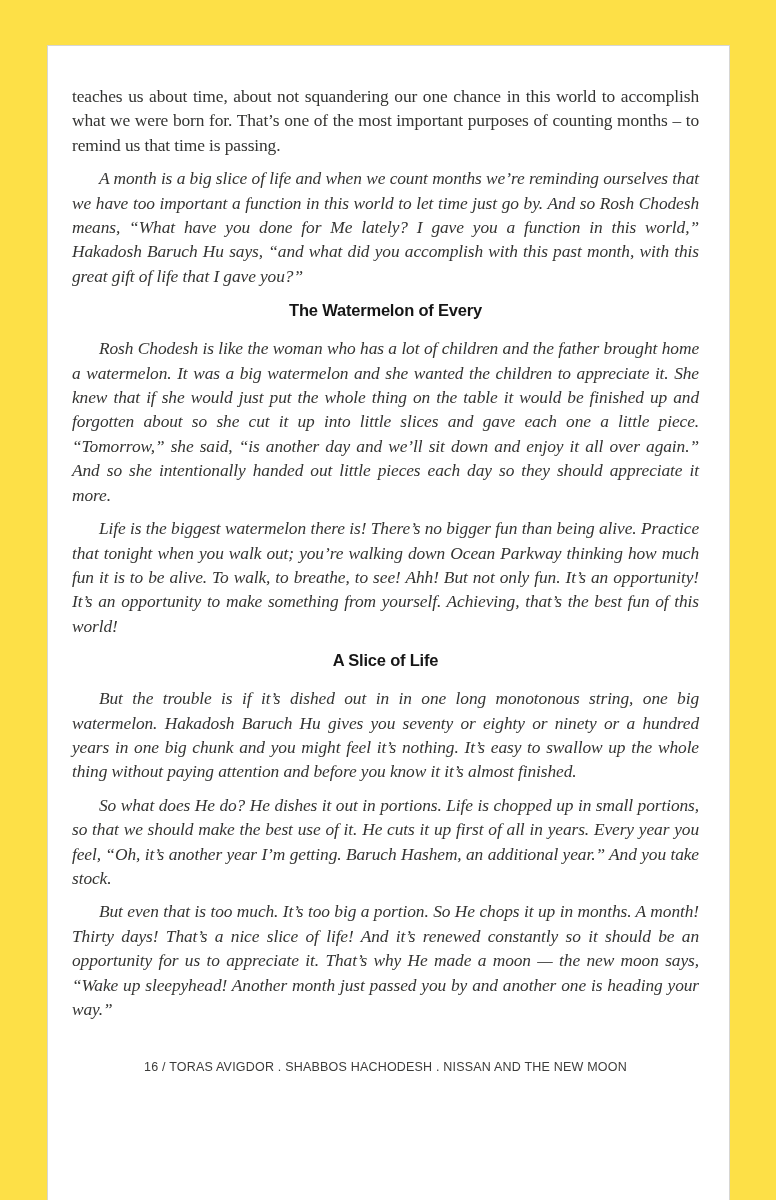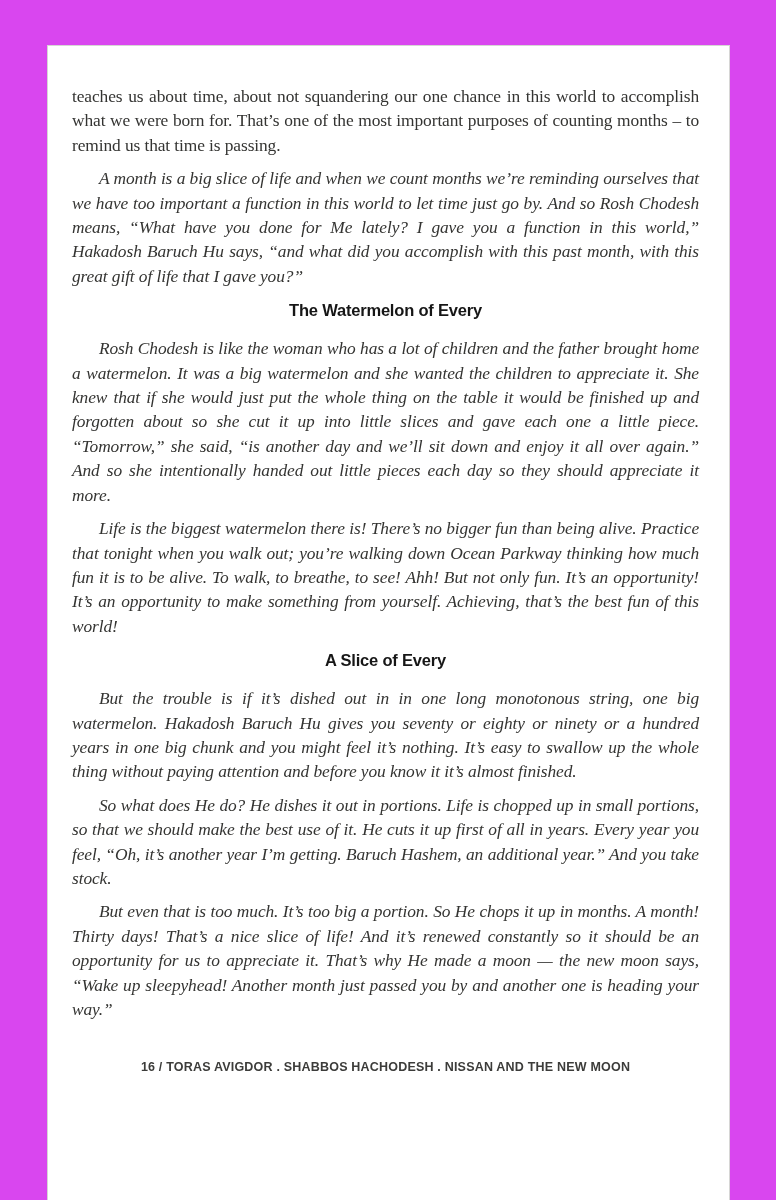--- a/index.html
+++ b/index.html
@@ -4,21 +4,21 @@
 <style>
   * { margin: 0; padding: 0; box-sizing: border-box; }
   html, body { background: #f6f6f5; }
   body { font-family: "Liberation Serif", serif; }
 
   .viewport {
     position: relative;
     width: 776px;
     height: 1200px;
     margin: 0 auto;
-    background: #d946ef;
+    background: #fde047;
     overflow: hidden;
   }
 
   .sheet {
     position: absolute;
     left: 47px;
     top: 45px;
     width: 683px;
     height: 1400px;            
     background: #ffffff;
@@ -47,21 +47,21 @@
     line-height: 24px;
     color: #161616;
     text-align: center;
     letter-spacing: -0.2px;
     margin-top: 10px;
     margin-bottom: 14px;
   }
 
   footer.page-footer {
     font-family: "Liberation Sans", sans-serif;
-    font-weight: 700;
+    font-weight: 400;
     font-size: 12.5px;
     line-height: 15px;
     letter-spacing: 0.2px;
     color: #3c3c3a;
     text-align: center;
     margin-top: 39px;
   }
 </style>
 </head>
 <body>
@@ -73,21 +73,21 @@
       <p class="body">teaches us about time, about not squandering our one chance in this world to accomplish what we were born for. That’s one of the most important purposes of counting months – to remind us that time is passing.</p>
 
       <p class="body indent">A month is a big slice of life and when we count months we’re reminding ourselves that we have too important a function in this world to let time just go by. And so Rosh Chodesh means, “What have you done for Me lately? I gave you a function in this world,” Hakadosh Baruch Hu says, “and what did you accomplish with this past month, with this great gift of life that I gave you?”</p>
 
       <h2 class="section">The Watermelon of Every</h2>
 
       <p class="body indent">Rosh Chodesh is like the woman who has a lot of children and the father brought home a watermelon. It was a big watermelon and she wanted the children to appreciate it. She knew that if she would just put the whole thing on the table it would be finished up and forgotten about so she cut it up into little slices and gave each one a little piece. “Tomorrow,” she said, “is another day and we’ll sit down and enjoy it all over again.” And so she intentionally handed out little pieces each day so they should appreciate it more.</p>
 
       <p class="body indent">Life is the biggest watermelon there is! There’s no bigger fun than being alive. Practice that tonight when you walk out; you’re walking down Ocean Parkway thinking how much fun it is to be alive. To walk, to breathe, to see! Ahh! But not only fun. It’s an opportunity! It’s an opportunity to make something from yourself. Achieving, that’s the best fun of this world!</p>
 
-      <h2 class="section">A Slice of Every</h2>
+      <h2 class="section">A Slice of Life</h2>
 
       <p class="body indent">But the trouble is if it’s dished out in in one long monotonous string, one big watermelon. Hakadosh Baruch Hu gives you seventy or eighty or ninety or a hundred years in one big chunk and you might feel it’s nothing. It’s easy to swallow up the whole thing without paying attention and before you know it it’s almost finished.</p>
 
       <p class="body indent">So what does He do? He dishes it out in portions. Life is chopped up in small portions, so that we should make the best use of it. He cuts it up first of all in years. Every year you feel, “Oh, it’s another year I’m getting. Baruch Hashem, an additional year.” And you take stock.</p>
 
       <p class="body indent">But even that is too much. It’s too big a portion. So He chops it up in months. A month! Thirty days! That’s a nice slice of life! And it’s renewed constantly so it should be an opportunity for us to appreciate it. That’s why He made a moon — the new moon says, “Wake up sleepyhead! Another month just passed you by and another one is heading your way.”</p>
 
       <footer class="page-footer">16 / TORAS AVIGDOR . SHABBOS HACHODESH . NISSAN AND THE NEW MOON</footer>
 
     </article>

